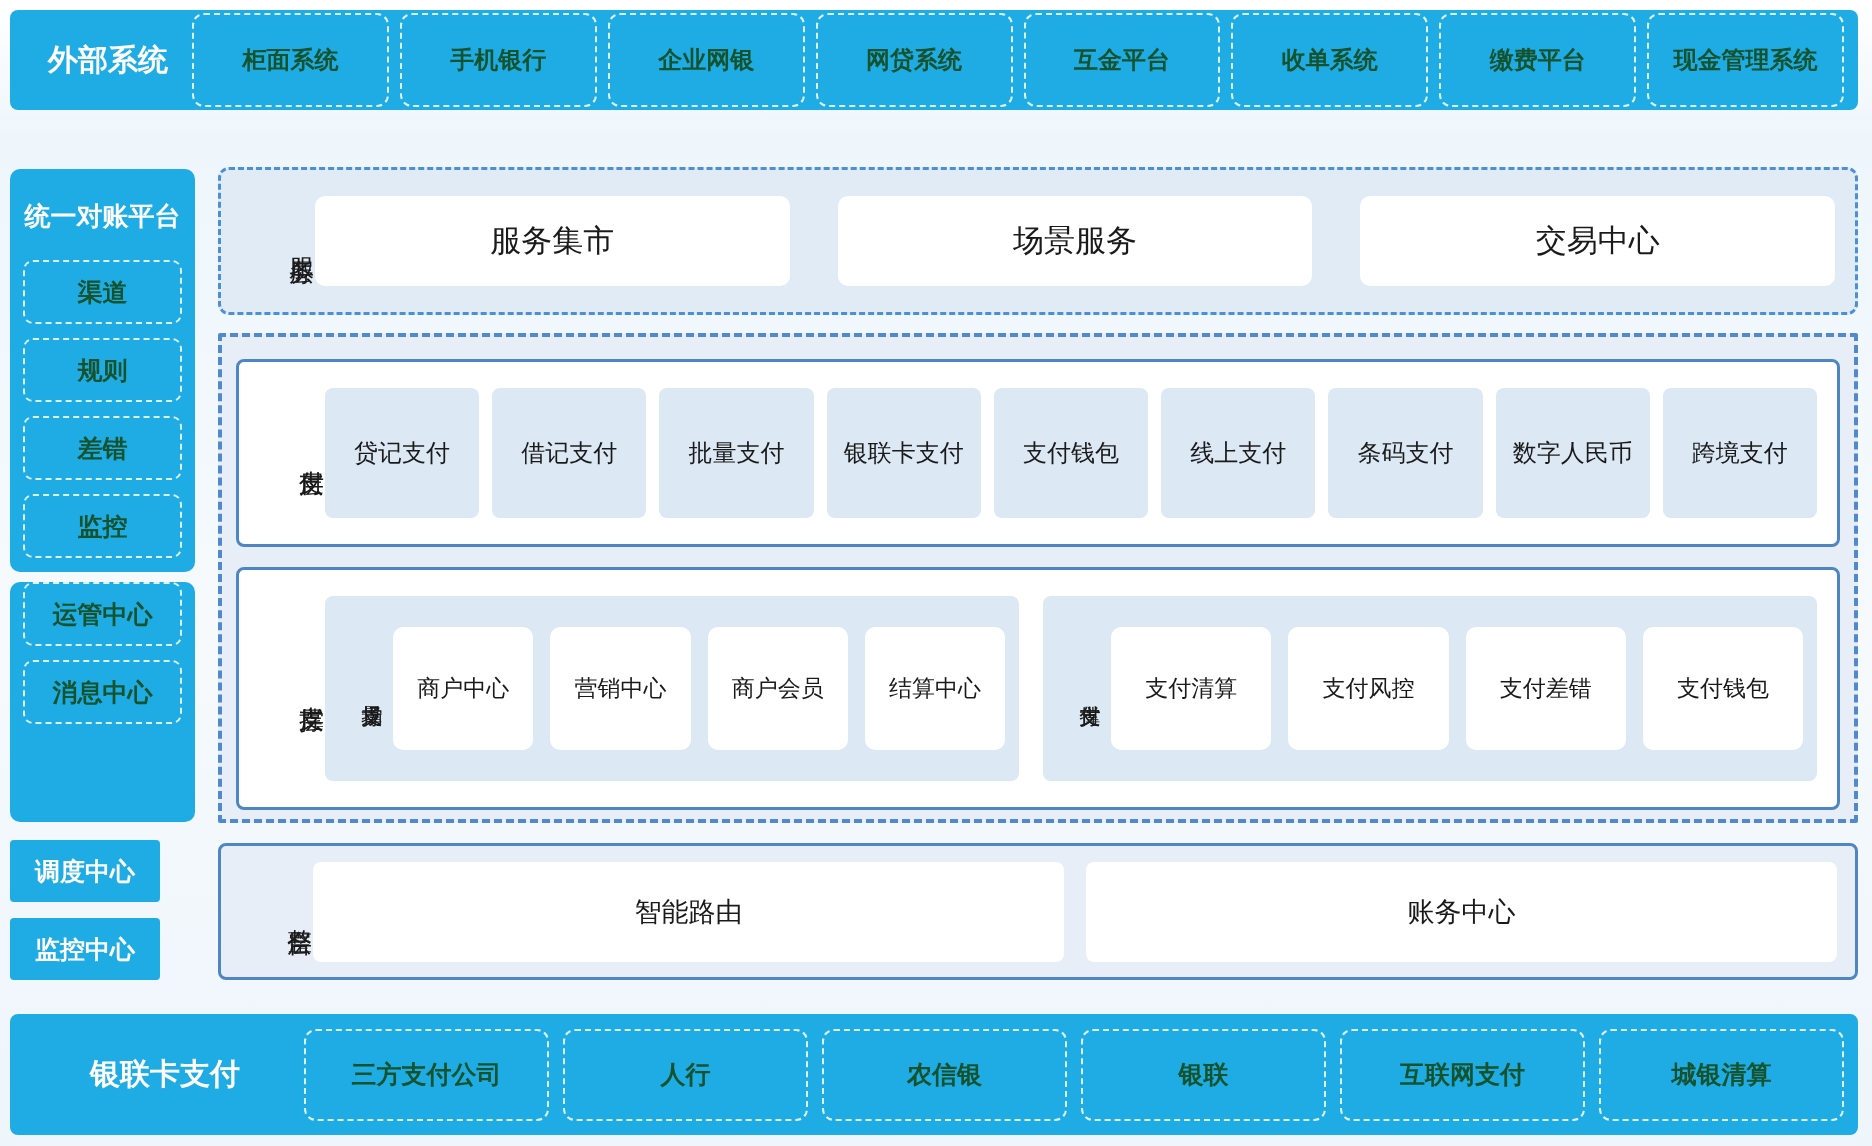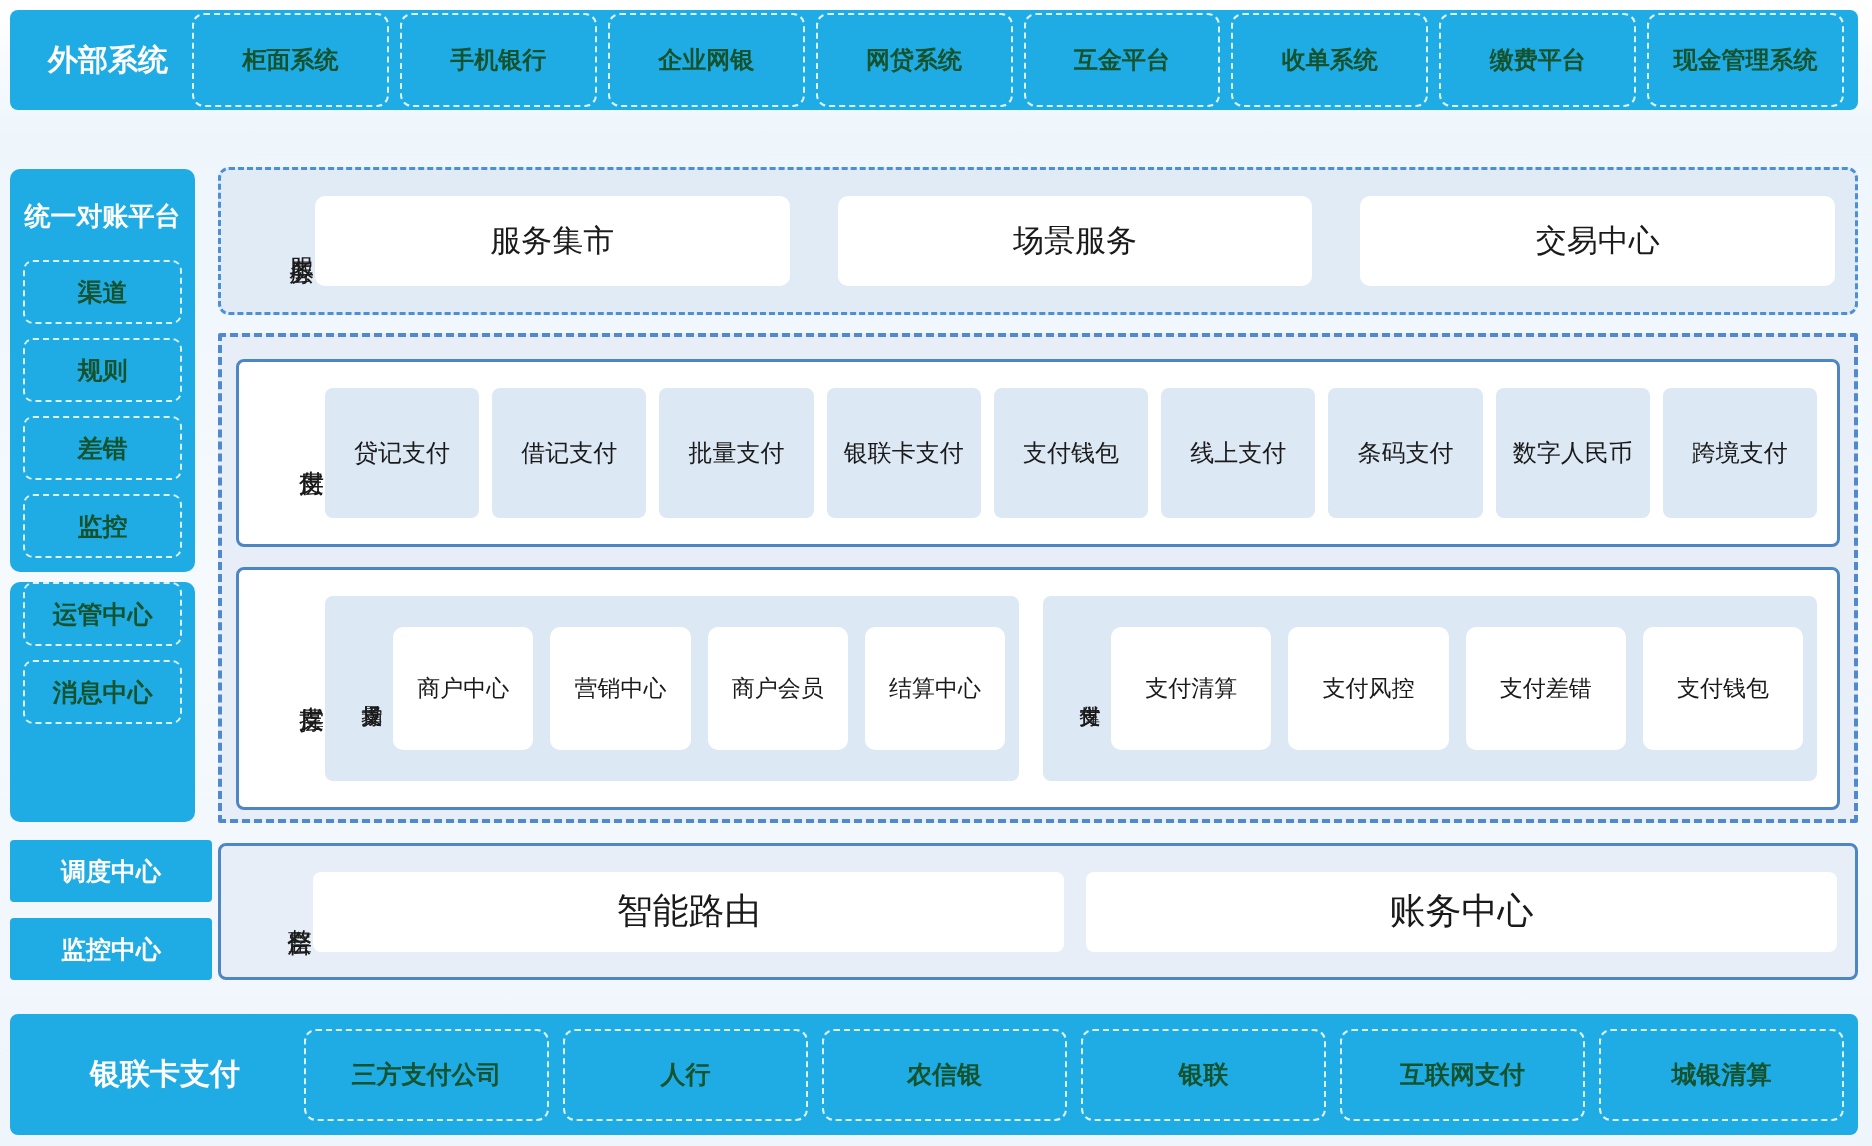--- a/index.html
+++ b/index.html
@@ -22,21 +22,21 @@
   }
   .top-items .dash-box{flex:1;height:94px;font-size:24px;}
   .bottom-items .dash-box{flex:1;height:92px;font-size:25px;}
 
   
   .side-panel{position:absolute;left:10px;width:185px;border-radius:10px;padding:0 13px;}
   .side-title{font-weight:bold;text-align:center;color:#fff;}
   .side-items{display:flex;flex-direction:column;gap:14px;}
   .side-items .dash-box{height:64px;font-size:25px;border-radius:10px;}
   .side-solid{
-    position:absolute;left:10px;width:202px;height:62px;border-radius:4px;
+    position:absolute;left:10px;width:150px;height:62px;border-radius:4px;
     display:flex;align-items:center;justify-content:center;
     font-size:25px;font-weight:bold;color:#fff;
   }
 
   
   .layer{position:absolute;left:218px;width:1640px;display:flex;align-items:center;}
   .vlabel{
     writing-mode:vertical-rl;text-orientation:upright;
     color:#1a1a1a;text-align:center;line-height:1.05;letter-spacing:2px;
     flex:0 0 auto;
@@ -78,21 +78,21 @@
   .g1{flex:1;}
   .g2{flex:1.12;}
   .group-items{display:flex;flex:1;gap:17px;}
   .group-items .white-box{height:123px;font-size:23px;border-radius:10px;}
   .integration-layer{
     border:3px solid #4E86C4;background:#E7EEF7;border-radius:8px;
     padding:0 18px 0 0;
   }
   .integration-layer .vlabel{font-size:25px;width:92px;}
   .integration-layer .white-row{gap:22px;}
-  .integration-layer .white-box{height:80px;font-size:36px;border-radius:8px;}
+  .integration-layer .white-box{height:100px;font-size:27px;border-radius:8px;}
 </style>
 </head>
 <body>
 
 <div class="canvas">
 
   <div class="bar cyan top-items" style="left:10px;top:10px;width:1848px;height:100px;padding:0 14px 0 28px;">
     <div class="bar-title" style="font-size:30px;width:140px;margin-right:14px;">外部系统</div>
     <div class="bar-items">
         <div class="dash-box">柜面系统</div>

